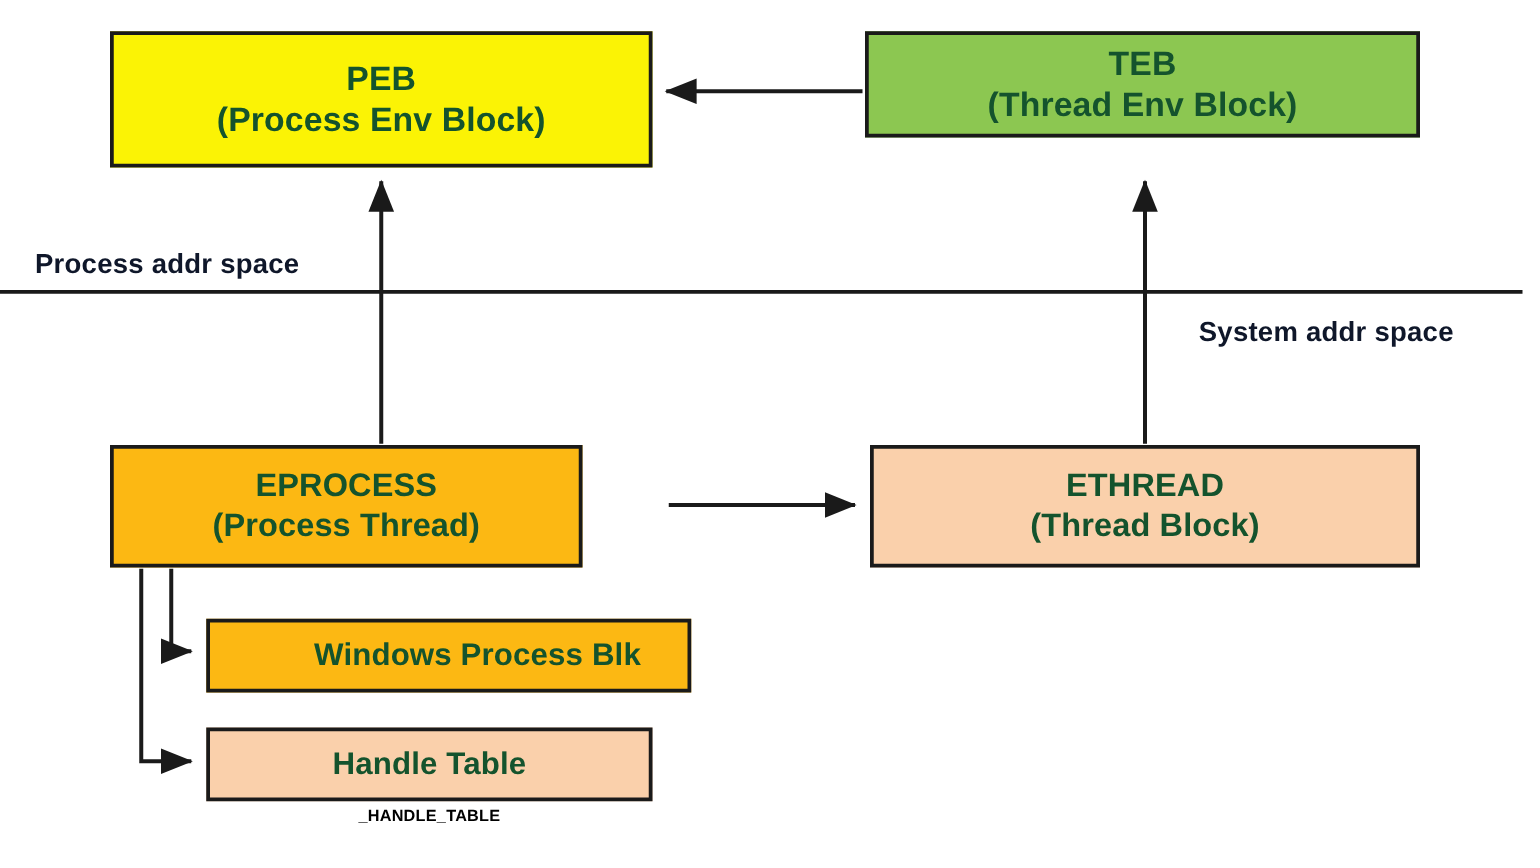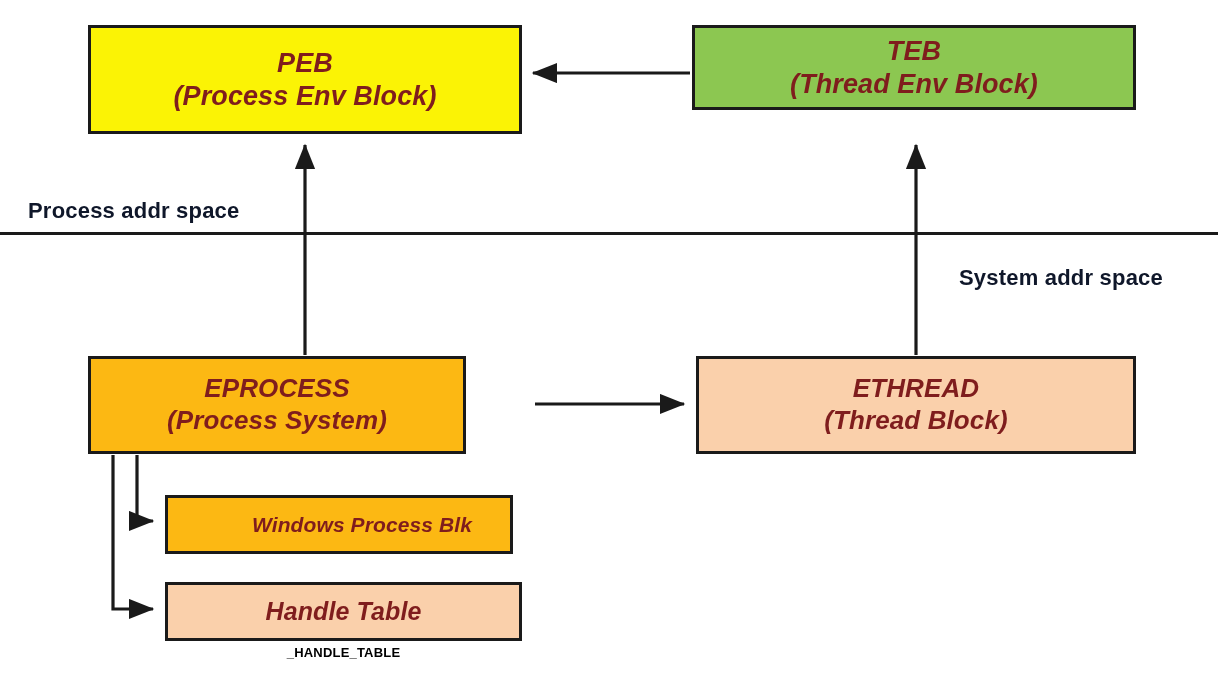--- a/index.html
+++ b/index.html
@@ -21,25 +21,24 @@
   
   .box {
     position: absolute;
     box-sizing: border-box;
     border: 3px solid #1a1a1a;
     display: flex;
     flex-direction: column;
     align-items: center;
     justify-content: center;
     text-align: center;
-    color: #7f1d1d;
+    color: #14532d;
     font-weight: bold;
     line-height: 1.22;
     letter-spacing: 0.1px;
-    font-style: italic;
   }
   .box .l1, .box .l2 {
     display: block;
     white-space: nowrap;
   }
 
   .box-peb {
     left: 88px; top: 25px; width: 434px; height: 109px;
     background: #fbf305;
     font-size: 27px;
@@ -53,23 +52,23 @@
     left: 88px; top: 356px; width: 378px; height: 98px;
     background: #fcb813;
     font-size: 26px;
   }
   .box-ethread {
     left: 696px; top: 356px; width: 440px; height: 98px;
     background: #fad0ab;
     font-size: 26px;
   }
   .box-winprocblk {
-    left: 165px; top: 495px; width: 348px; height: 59px;
+    left: 165px; top: 495px; width: 388px; height: 59px;
     background: #fcb813;
-    font-size: 21px;
+    font-size: 25px;
     padding-left: 46px;
   }
   .box-handletable {
     left: 165px; top: 582px; width: 357px; height: 59px;
     background: #fad0ab;
     font-size: 25px;
   }
 
   
   .caption {
@@ -87,21 +86,21 @@
   
   .red-label {
     position: absolute;
     color: #0f172a;
     font-weight: bold;
     font-size: 22px;
     white-space: nowrap;
     letter-spacing: 0.2px;
   }
   .label-process-space { left: 28px; top: 198px; }
-  .label-system-space  { left: 959px; top: 265px; }
+  .label-system-space  { left: 959px; top: 253px; }
 
   
   .divider {
     position: absolute;
     left: 0px;
     top: 232px;
     width: 1218px;
     height: 3px;
     background: #1a1a1a;
   }
@@ -129,21 +128,21 @@
     <span class="l2">(Process Env Block)</span>
   </div>
 
   <div class="box box-teb">
     <span class="l1">TEB</span>
     <span class="l2">(Thread Env Block)</span>
   </div>
 
   <div class="box box-eprocess">
     <span class="l1">EPROCESS</span>
-    <span class="l2">(Process System)</span>
+    <span class="l2">(Process Thread)</span>
   </div>
 
   <div class="box box-ethread">
     <span class="l1">ETHREAD</span>
     <span class="l2">(Thread Block)</span>
   </div>
 
   <div class="box box-winprocblk">
     <span class="l1">Windows Process Blk</span>
   </div>

